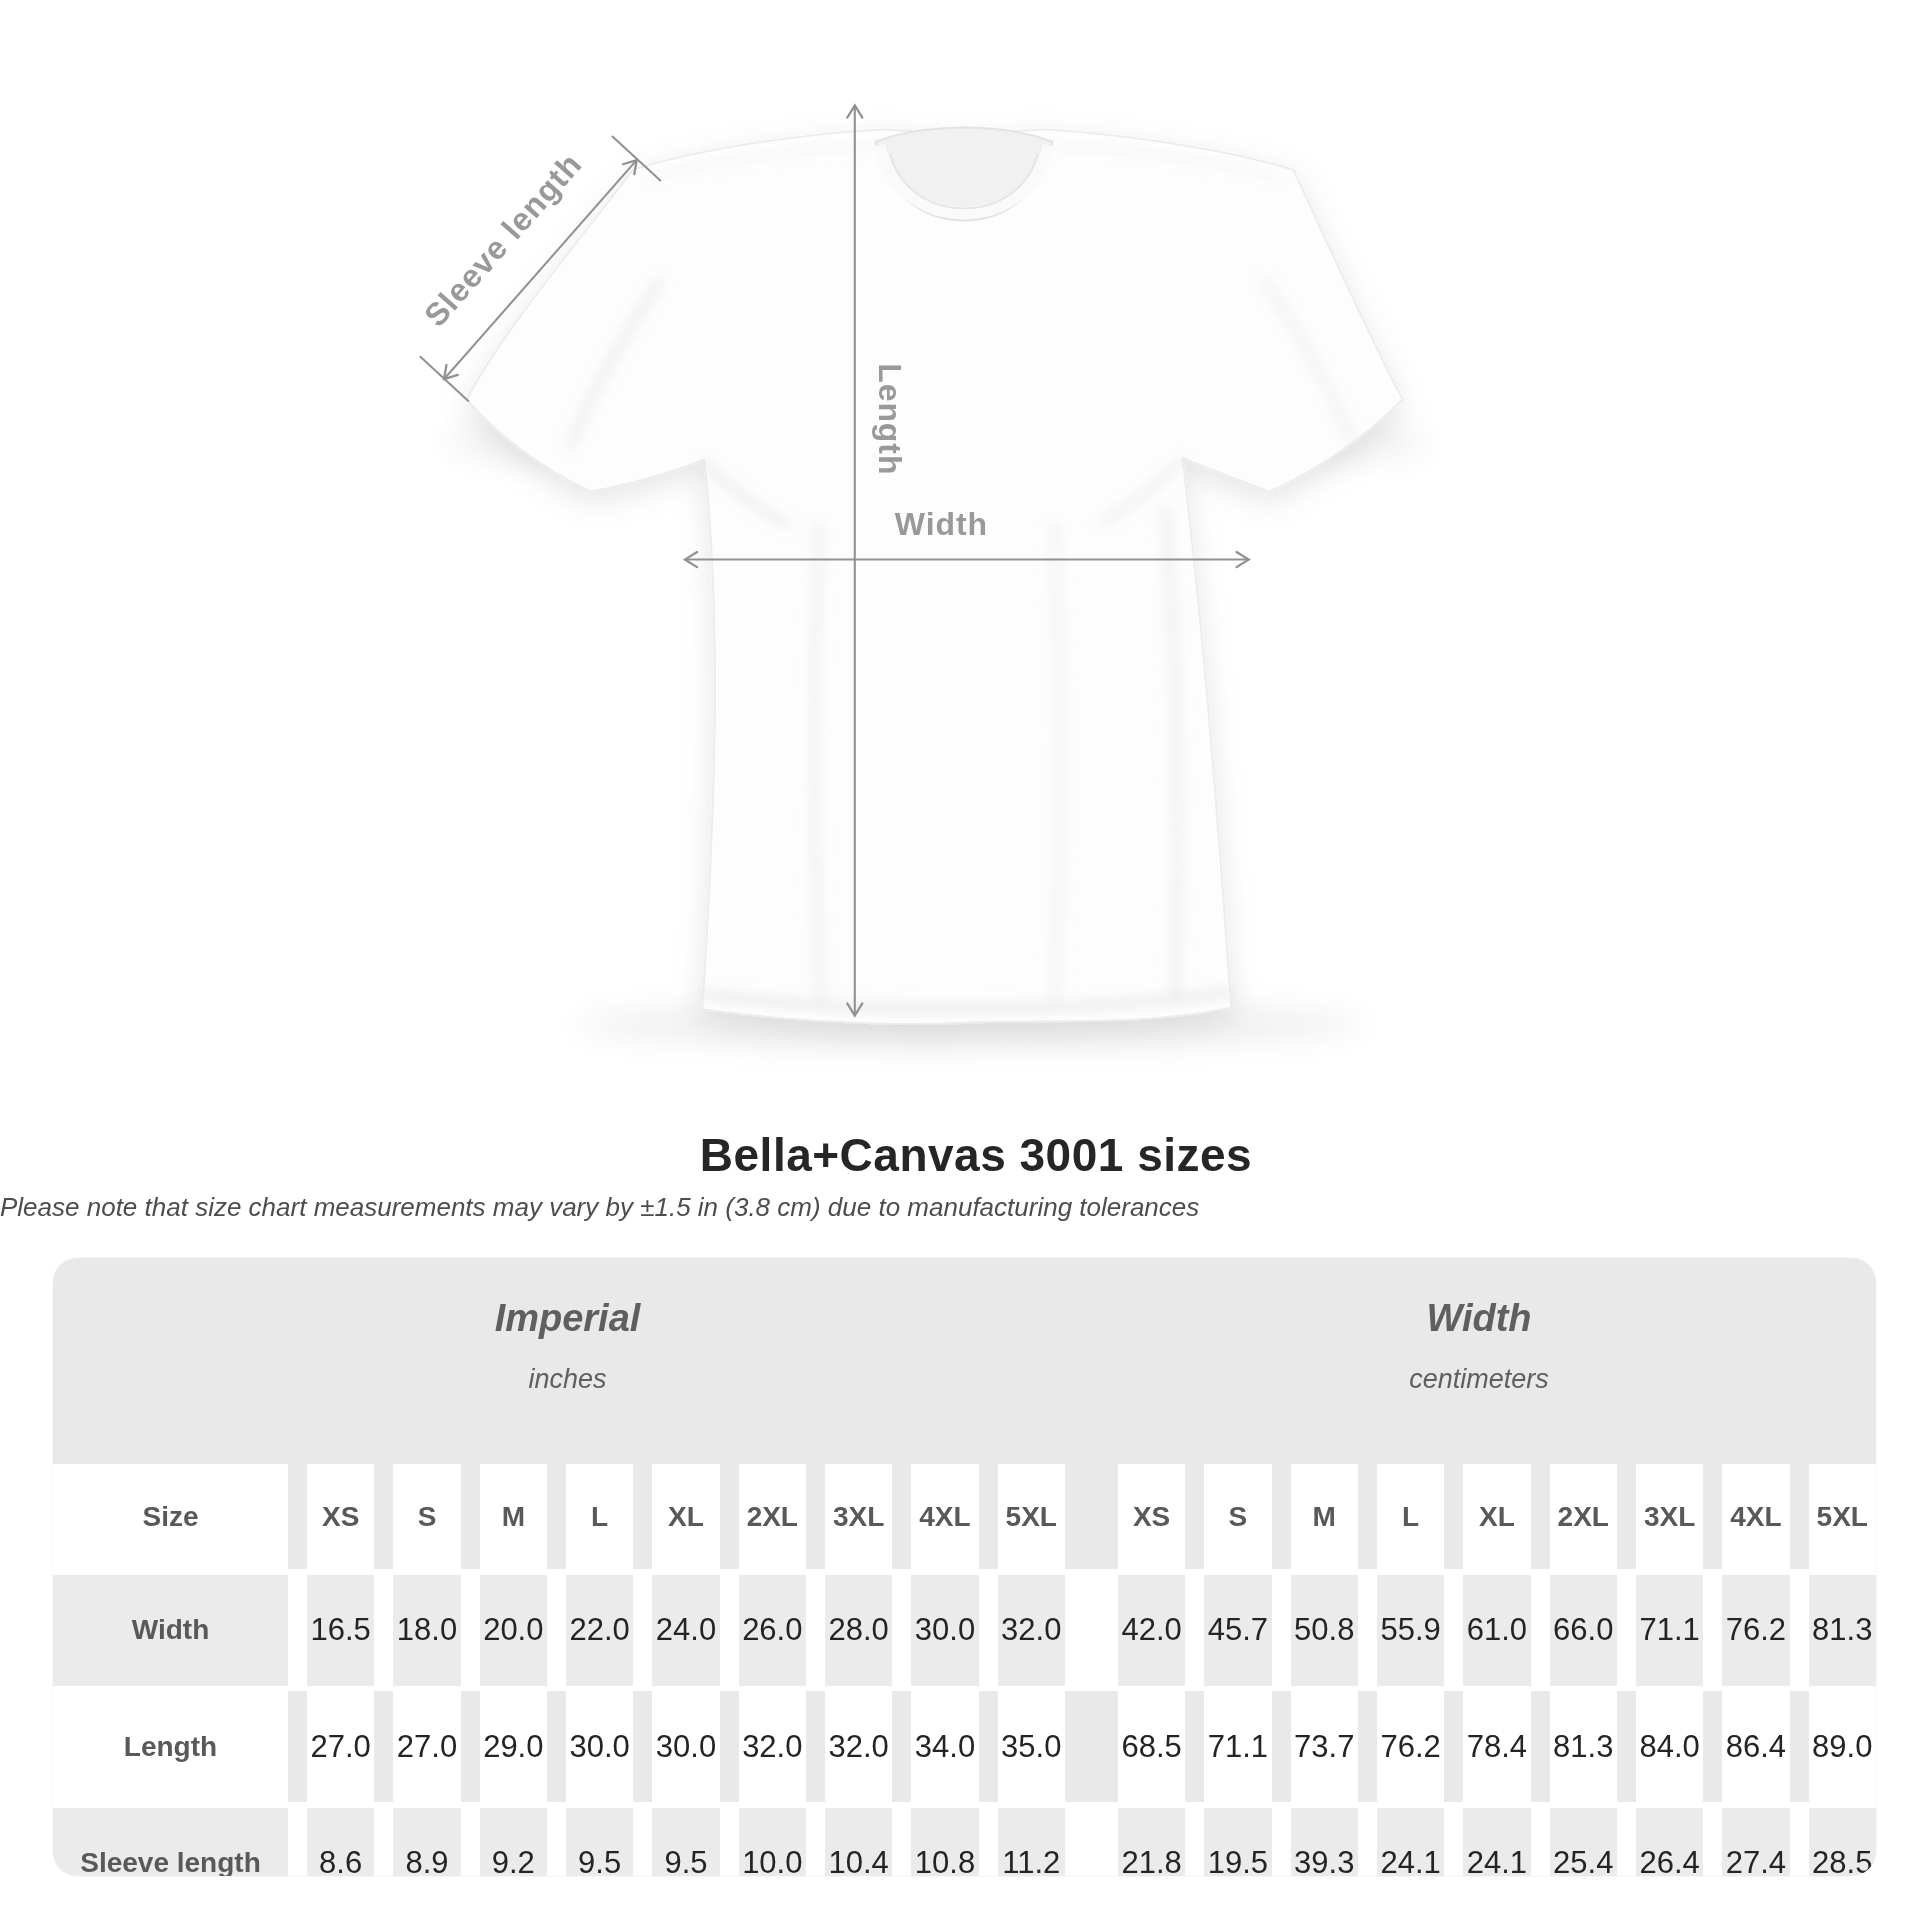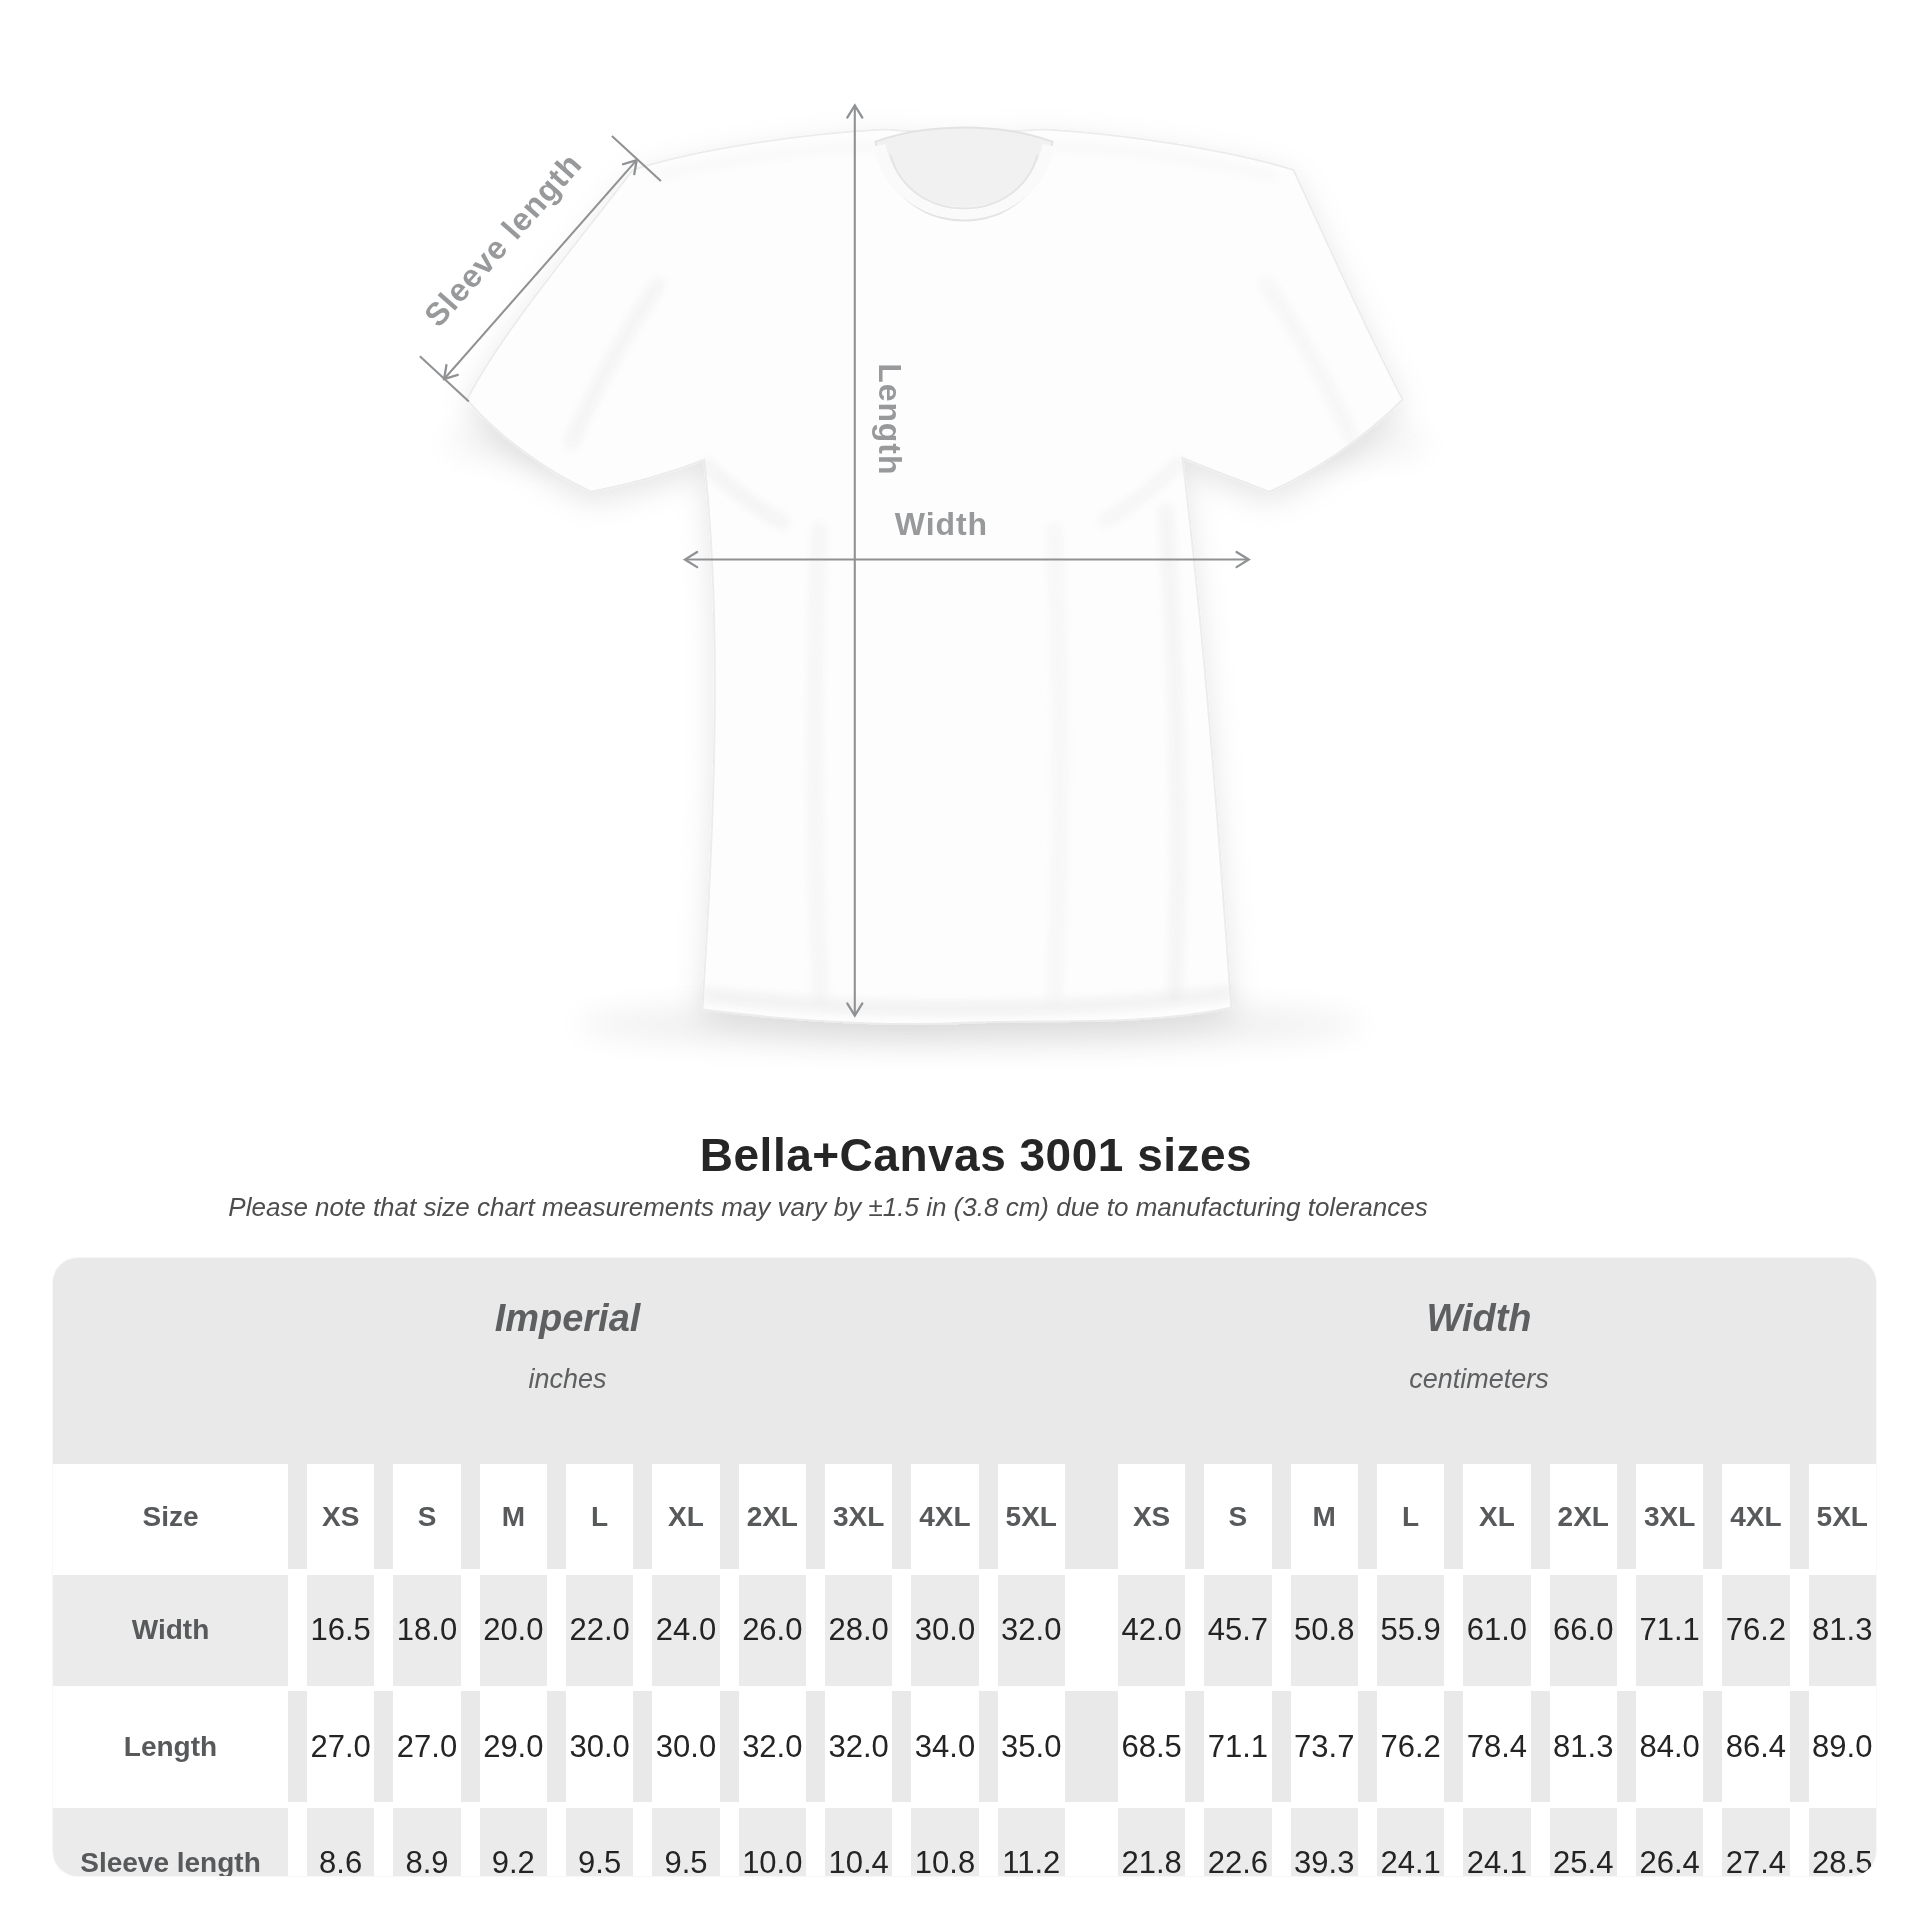--- a/index.html
+++ b/index.html
@@ -5,21 +5,21 @@
   html,body{margin:0;padding:0;background:#ffffff;}
   body{width:1928px;height:1928px;position:relative;overflow:hidden;
        font-family:"Liberation Sans","DejaVu Sans",sans-serif;}
 
   
   #diagram{position:absolute;left:0;top:0;}
 
   
   .title{position:absolute;left:12px;top:1128px;width:1928px;text-align:center;
          font-size:46px;font-weight:bold;color:#262626;letter-spacing:0.5px;}
-  .subtitle{position:absolute;left:0;top:1192px;width:1656px;text-align:center;
+  .subtitle{position:absolute;left:0;top:1192px;width:1656px;text-align:left;
             font-size:26px;font-style:italic;color:#4d4d4d;}
 
   
   .tbl{position:absolute;left:53px;top:1258px;width:1823px;height:618px;
        background:#ffffff;border-radius:24.5px;overflow:hidden;
        box-shadow:0 0 0 0.9px rgba(0,0,0,0.03);}
   .band{height:206px;background:#e9e9e9;display:flex;}
   .bhalf{display:flex;flex-direction:column;align-items:center;padding-top:40px;}
   .bhalf.left{width:1029px;}
   .bhalf.right{flex:1;}
@@ -215,21 +215,21 @@
     <div class="c">8.9</div>
     <div class="c">9.2</div>
     <div class="c">9.5</div>
     <div class="c">9.5</div>
     <div class="c">10.0</div>
     <div class="c">10.4</div>
     <div class="c">10.8</div>
     <div class="c">11.2</div>
     <div class="gsp"></div>
     <div class="c">21.8</div>
-    <div class="c">22.6</div>
+    <div class="c">19.5</div>
     <div class="c">39.3</div>
     <div class="c">24.1</div>
     <div class="c">24.1</div>
     <div class="c">25.4</div>
     <div class="c">26.4</div>
     <div class="c">27.4</div>
     <div class="c">28.5</div>
   </div>
 
 </div>

